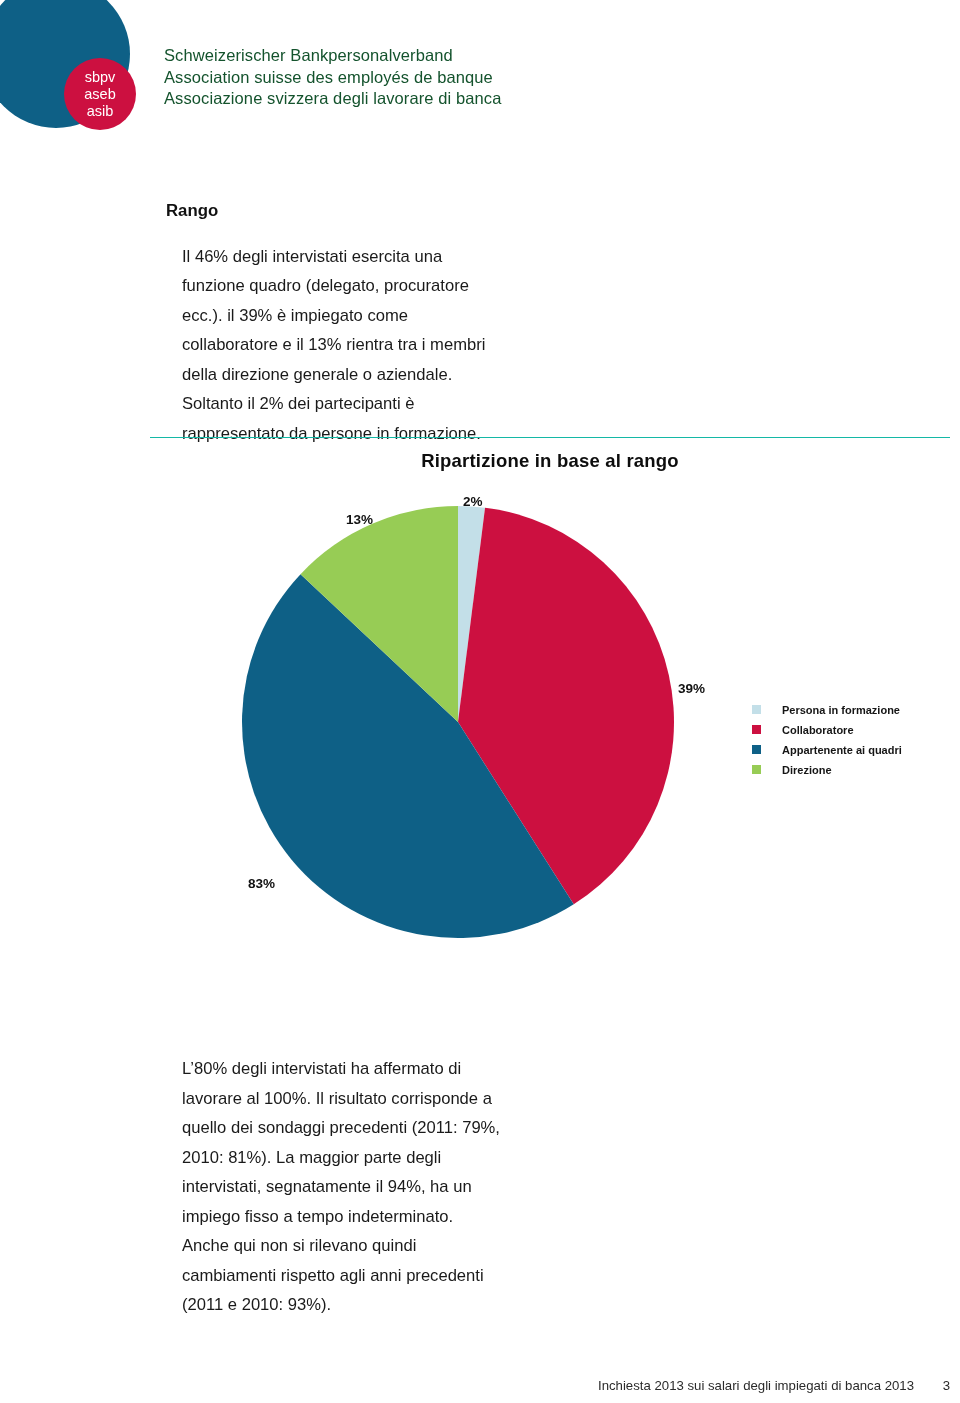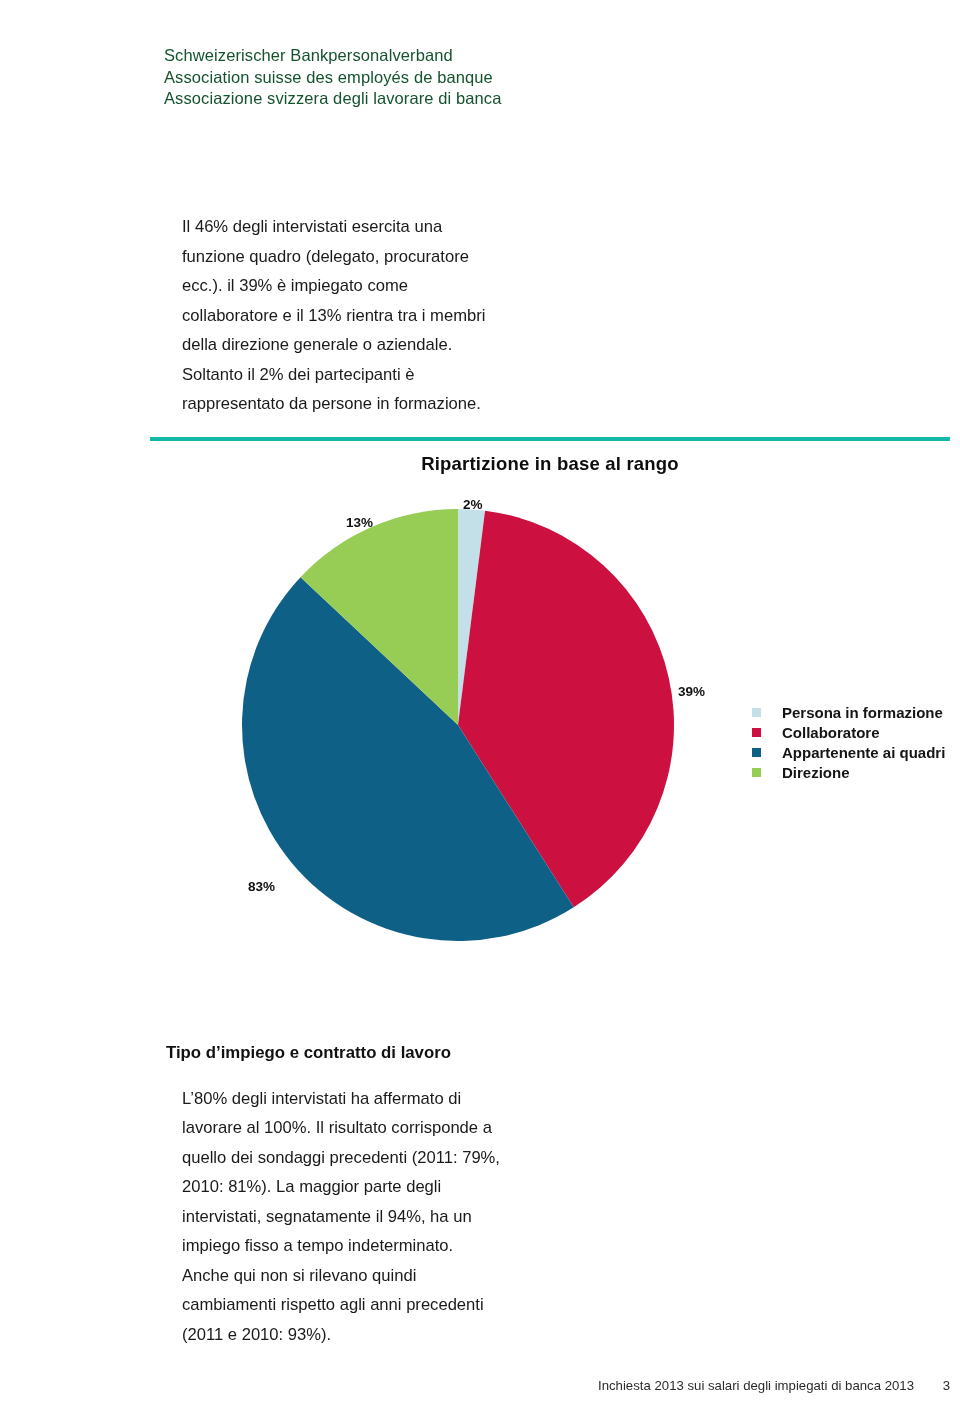--- a/index.html
+++ b/index.html
@@ -98,21 +98,21 @@
   #intro-block { top: 196px; }
   #employment-block { top: 1038px; }
 
   
   #chart-area {
     position: absolute;
     left: 150px;
     top: 437px;
     width: 800px;
     height: 560px;
-    border-top: 4px solid #14b8a6;
+    border-top: 1px solid #14b8a6;
   }
   #chart-title {
     position: absolute;
     left: 0;
     top: 12px;
     width: 800px;
     text-align: center;
     font-size: 18.5px;
     font-weight: bold;
     color: #0d0d0d;
@@ -154,21 +154,21 @@
     height: 19px;
     margin-bottom: 1px;
   }
   .legend-swatch {
     width: 9px;
     height: 9px;
     margin-right: 5px;
     flex: 0 0 auto;
   }
   .legend-label {
-    font-size: 15px;
+    font-size: 11px;
     font-weight: bold;
     color: #151515;
     white-space: nowrap;
     padding-left: 16px;
   }
 
   
   #page-footer {
     position: absolute;
     left: 16px;
@@ -190,30 +190,40 @@
     top: 0;
     font-size: 13.2px;
     color: #2b2b2b;
   }
 </style>
 </head>
 <body>
 
 <div id="logo-block">
 
+  <div id="logo-mark">
+    <div class="logo-circle-blue"></div>
+    <div class="logo-circle-red"></div>
+    <div class="logo-acronyms">
+      <span>sbpv</span>
+      <span>aseb</span>
+      <span>asib</span>
+    </div>
+  </div>
 
   <div id="logo-names">
     <div>Schweizerischer Bankpersonalverband</div>
     <div>Association suisse des employés de banque</div>
     <div>Associazione svizzera degli lavorare di banca</div>
   </div>
 
 </div>
 
 <div class="text-col" id="intro-block">
+  <div class="section-heading">Rango</div>
   <p class="body-par">Il 46% degli intervistati esercita una funzione quadro (delegato, procuratore ecc.). il 39% è impiegato come collaboratore e il 13% rientra tra i membri della direzione generale o aziendale. Soltanto il 2% dei partecipanti è rappresentato da persone in formazione.</p>
 </div>
 
 <div id="chart-area">
 
   <div id="chart-title">Ripartizione in base al rango</div>
 
   <div id="pie-wrap">
 
     <svg id="pie-svg" width="440" height="440" viewBox="0 0 440 440">
@@ -254,20 +264,19 @@
     <div class="legend-row">
       <span class="legend-swatch" style="background:#97cc55"></span>
       <span class="legend-label">Direzione</span>
     </div>
 
   </div>
 
 </div>
 
 <div class="text-col" id="employment-block">
-  <div class="section-heading">Tipo d’impiego e contratto di lavoro</div>
   <p class="body-par">L’80% degli intervistati ha affermato di lavorare al 100%. Il risultato corrisponde a quello dei sondaggi precedenti (2011: 79%, 2010: 81%). La maggior parte degli intervistati, segnatamente il 94%, ha un impiego fisso a tempo indeterminato. Anche qui non si rilevano quindi cambiamenti rispetto agli anni precedenti (2011 e 2010: 93%).</p>
 </div>
 
 <div id="page-footer">
   <span id="footer-text">Inchiesta 2013 sui salari degli impiegati di banca 2013</span>
   <span id="footer-page">3</span>
 </div>
 
 </body></html>

